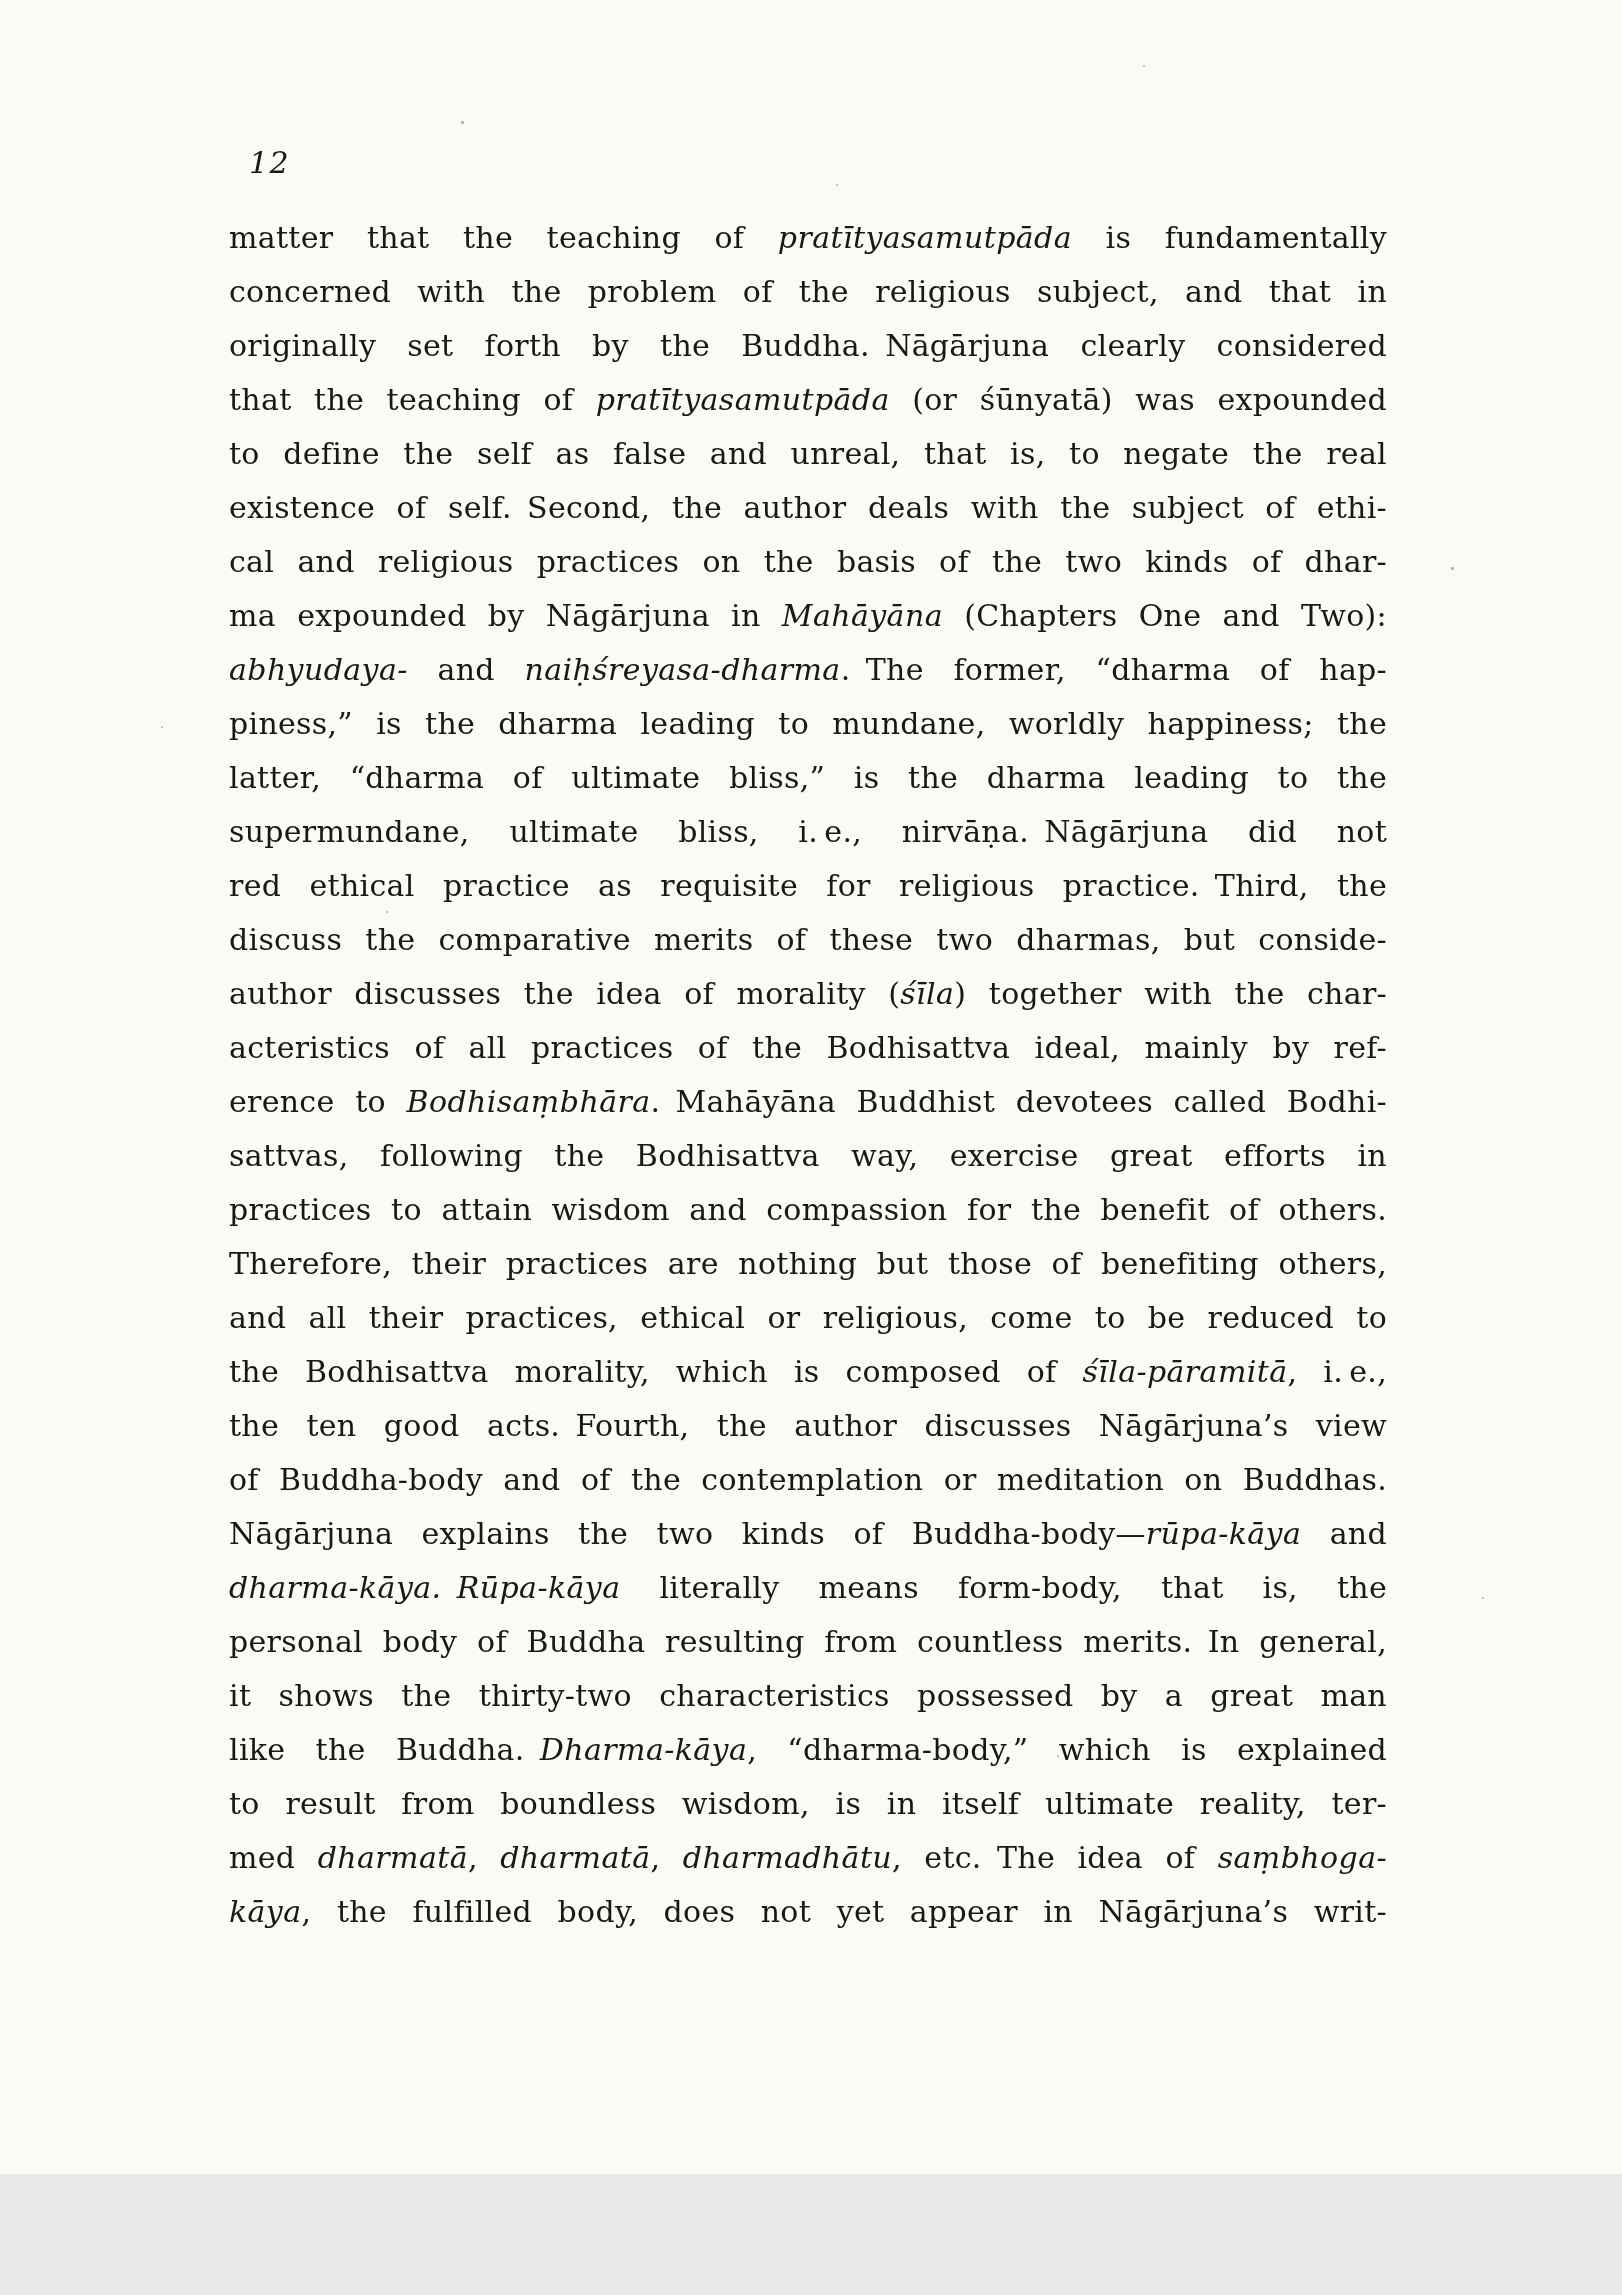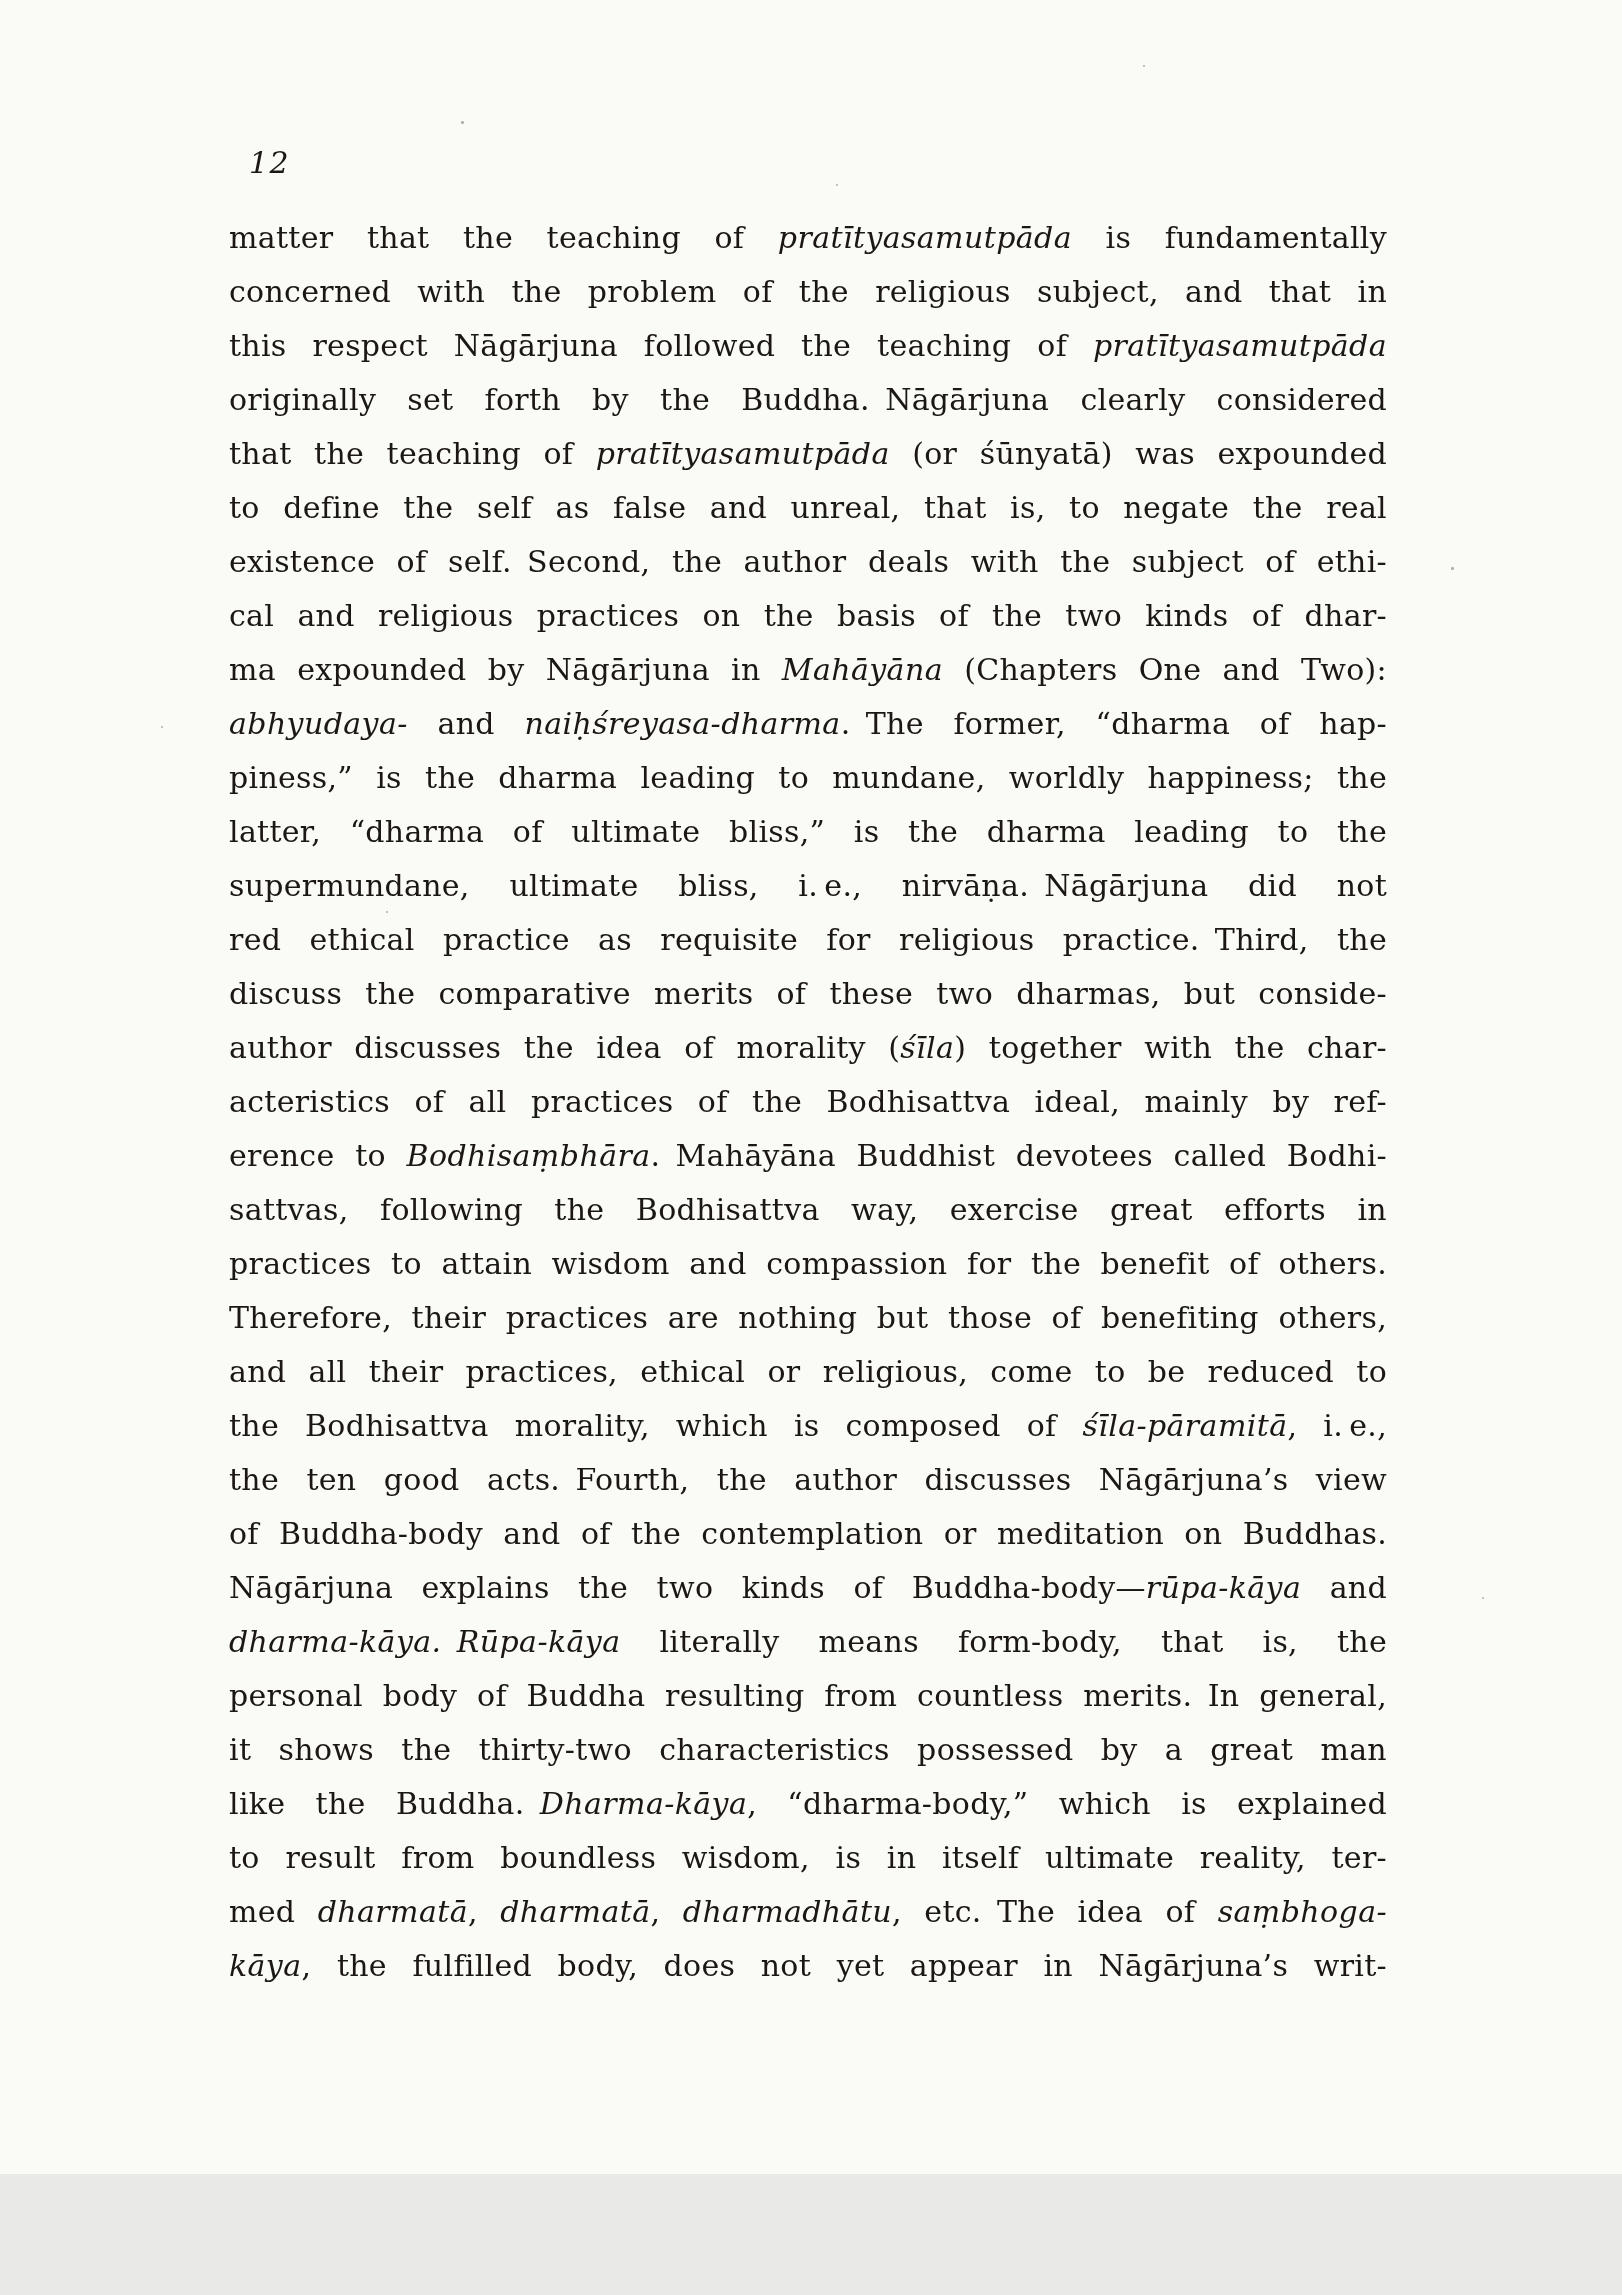--- a/index.html
+++ b/index.html
@@ -53,21 +53,20 @@
 </style>
 </head>
 <body>
 
 <div class="page">
   <div class="page-number">12</div>
 
   <div class="text-block">
       <div class="line"><span>matter that the teaching of </span><em>pratītyasamutpāda</em><span> is fundamentally</span></div>
       <div class="line"><span>concerned with the problem of the religious subject, and that in</span></div>
-      <div class="line"><span>this respect Nāgārjuna followed the teaching of </span><em>pratītyasamutpāda</em></div>
       <div class="line"><span>originally set forth by the Buddha. Nāgārjuna clearly considered</span></div>
       <div class="line"><span>that the teaching of </span><em>pratītyasamutpāda</em><span> (or śūnyatā) was expounded</span></div>
       <div class="line"><span>to define the self as false and unreal, that is, to negate the real</span></div>
       <div class="line"><span>existence of self. Second, the author deals with the subject of ethi-</span></div>
       <div class="line"><span>cal and religious practices on the basis of the two kinds of dhar-</span></div>
       <div class="line"><span>ma expounded by Nāgārjuna in </span><em>Mahāyāna</em><span> (Chapters One and Two):</span></div>
       <div class="line"><em>abhyudaya-</em><span> and </span><em>naiḥśreyasa-dharma</em><span>. The former, “dharma of hap-</span></div>
       <div class="line"><span>piness,” is the dharma leading to mundane, worldly happiness; the</span></div>
       <div class="line"><span>latter, “dharma of ultimate bliss,” is the dharma leading to the</span></div>
       <div class="line"><span>supermundane, ultimate bliss, i. e., nirvāṇa. Nāgārjuna did not</span></div>

